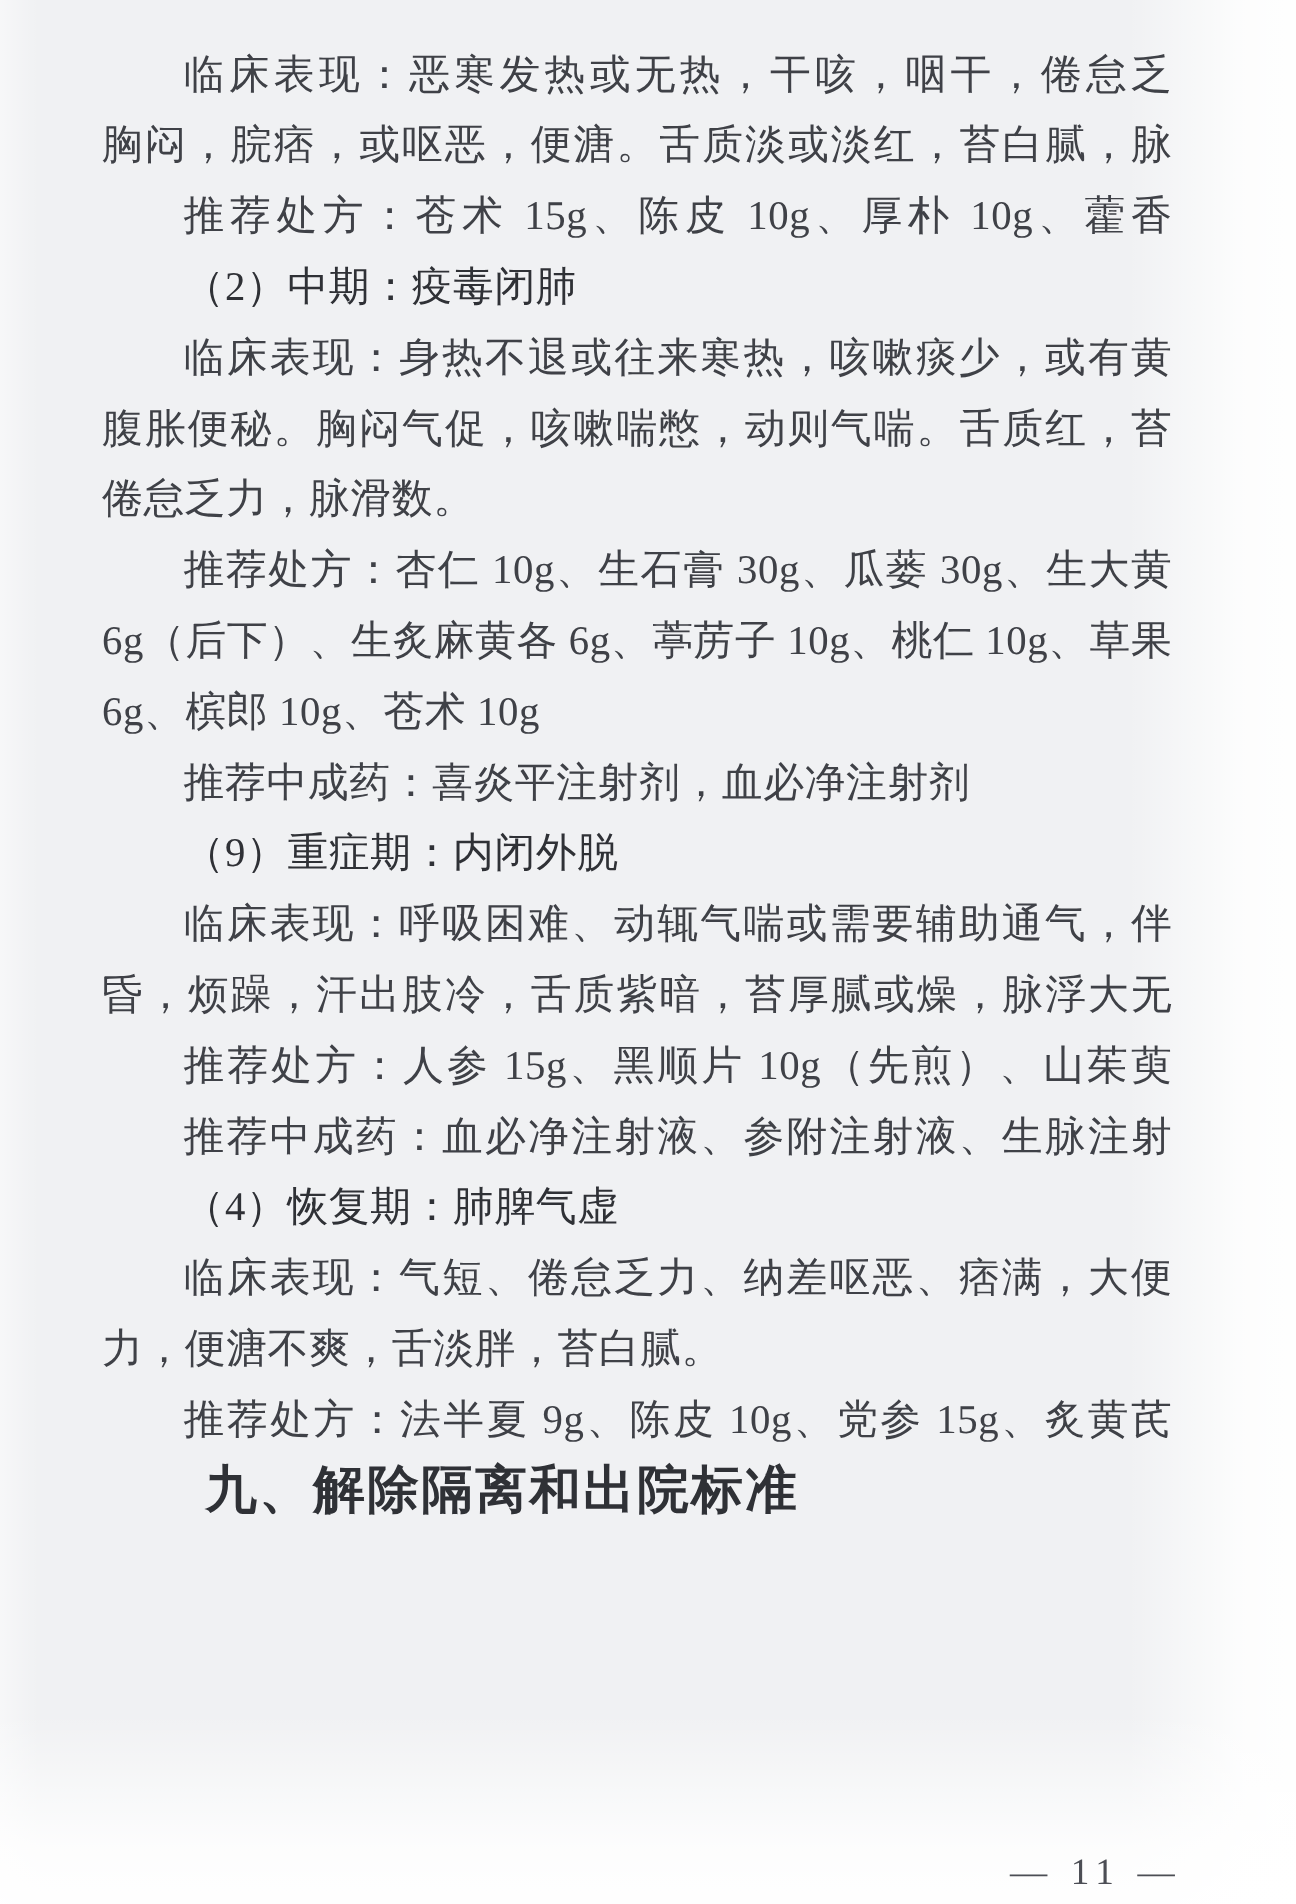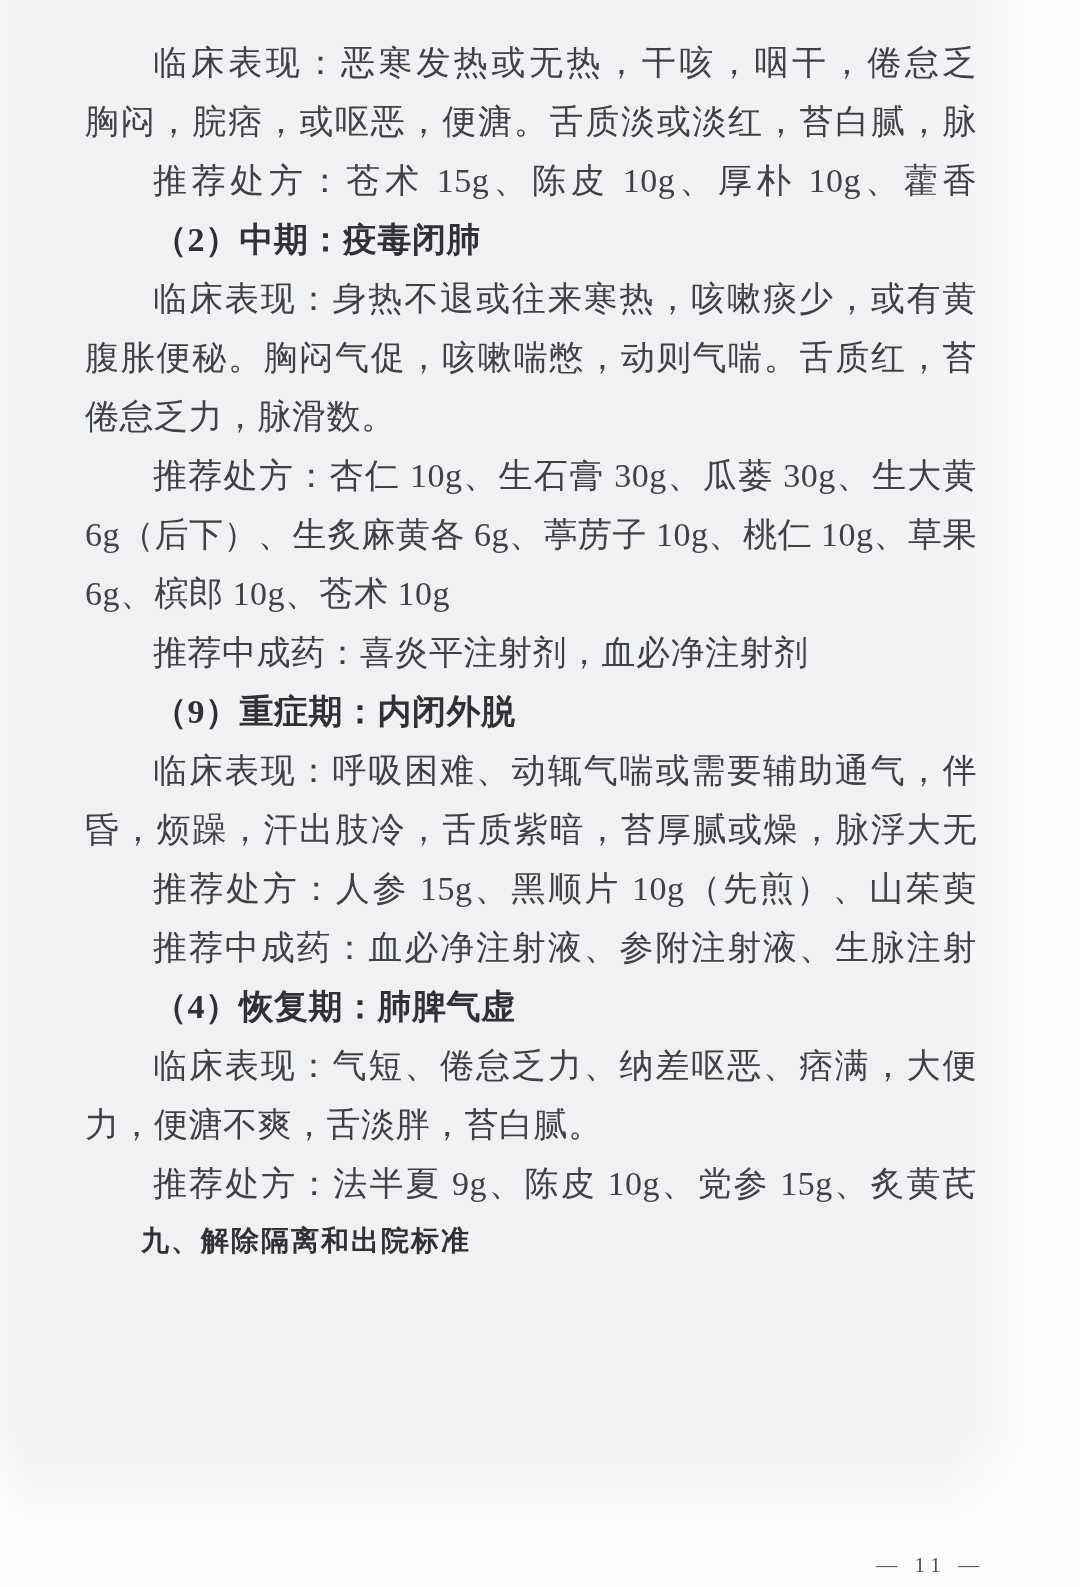--- a/index.html
+++ b/index.html
@@ -39,39 +39,39 @@
     text-align-last: justify;
     letter-spacing: 0.5px;
   }
   .line.first {
     text-indent: 2em;
   }
   .line.last {
     text-align-last: left;
   }
   .line.subheading {
-    font-weight: bold;
+    font-weight: normal;
     color: var(--heading, #2f3136);
     text-align-last: left;
     text-indent: 2em;
   }
   .line.heading {
     font-weight: bold;
-    font-family: Liberation Mono, monospace;
+    font-family: Liberation Sans, sans-serif;
     color: var(--heading, #2f3136);
     text-align-last: left;
     text-indent: 2em;
-    font-size: 28px;
+    font-size: 43px;
     letter-spacing: 2px;
   }
   .page-number {
     position: absolute;
     right: 95px;
     bottom: 9px;
-    font-size: 21px;
+    font-size: 31px;
     letter-spacing: 6px;
     color: #4c4e55;
   }
 </style>
 </head>
 <body style="--bg: #f0f1f3; --text: #3f4147; --heading: #2f3136;">
 
 <div class="page">
   <div class="text-block">
       <div class="line body first">临床表现：恶寒发热或无热，干咳，咽干，倦怠乏力，</div>

